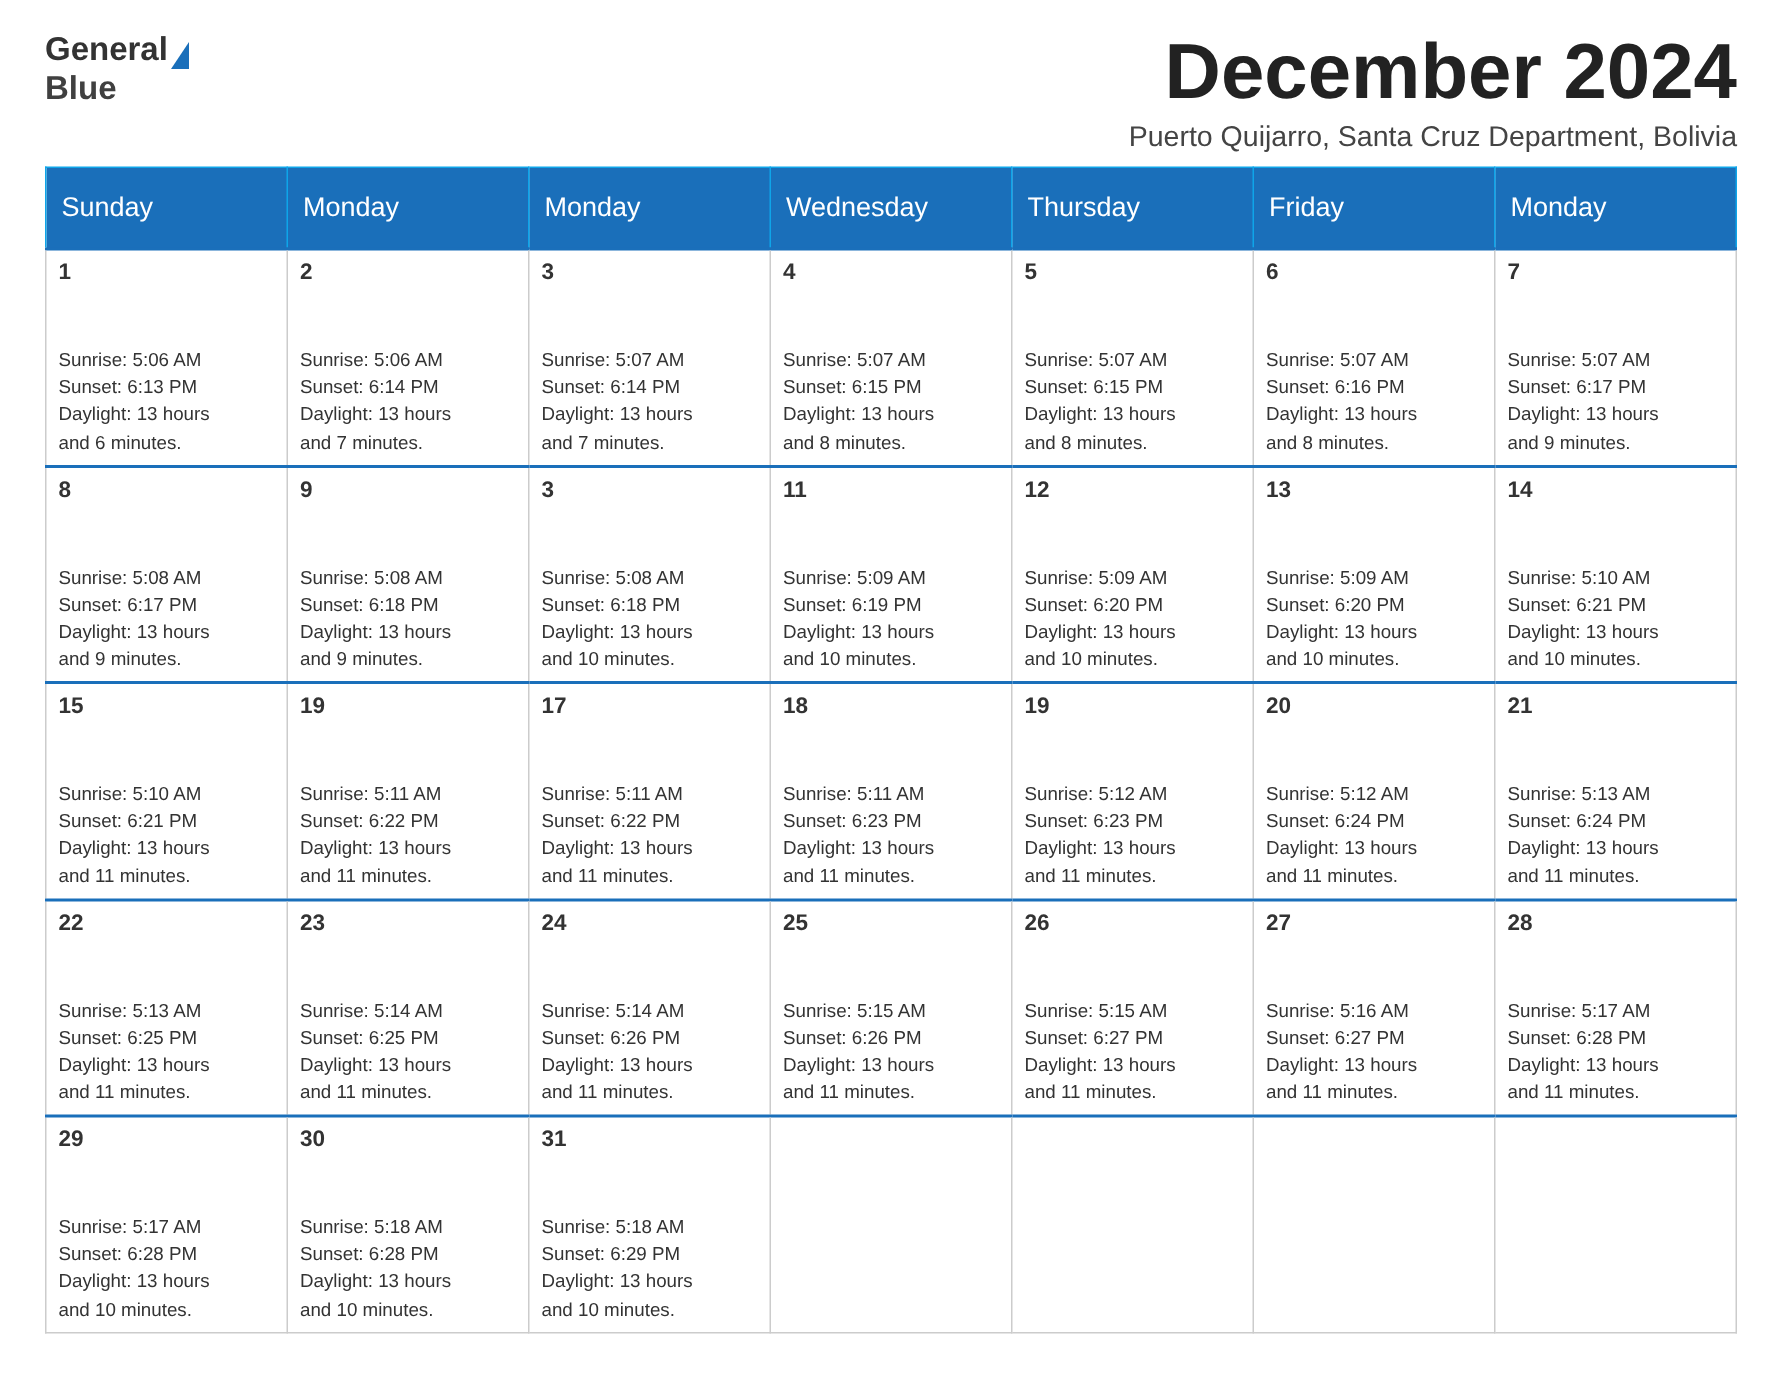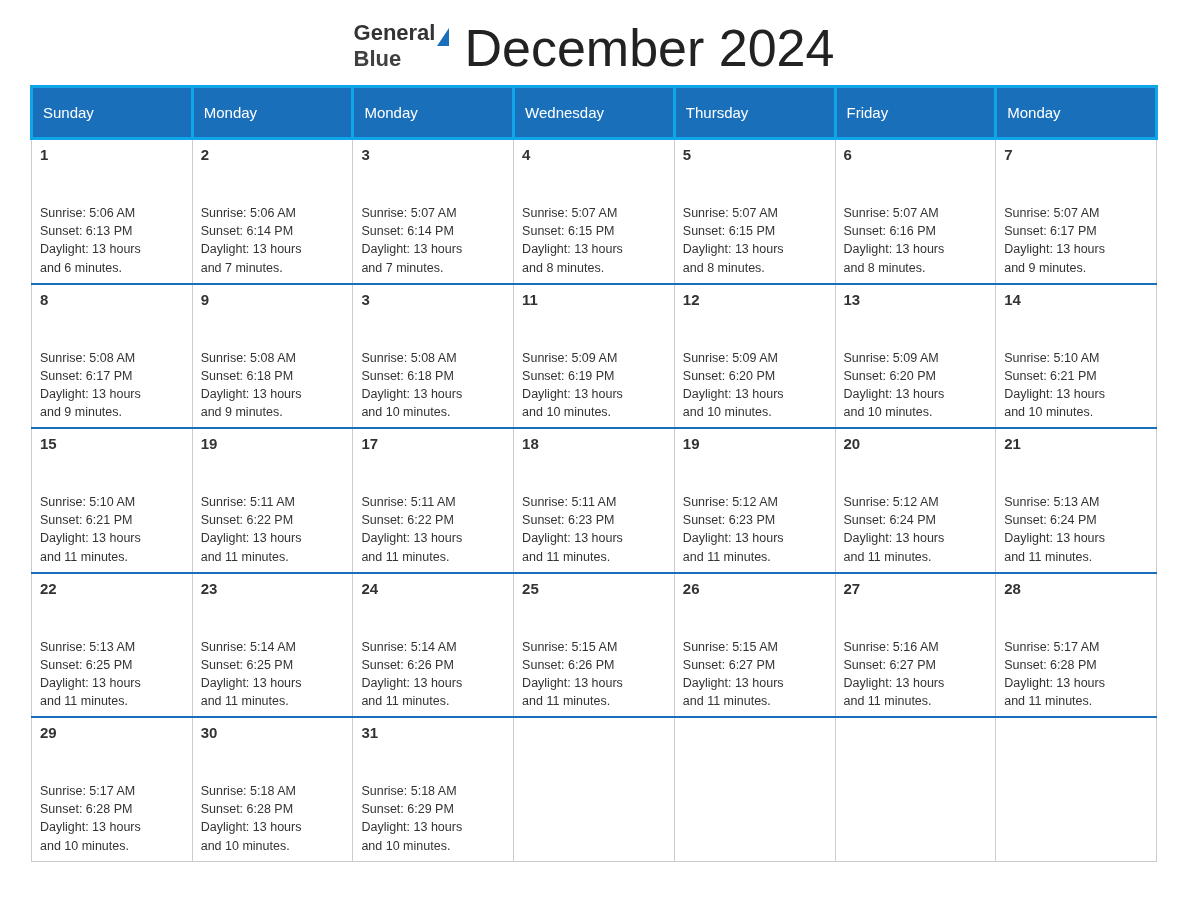--- a/index.html
+++ b/index.html
@@ -5,21 +5,21 @@
     * { box-sizing: border-box; margin: 0; padding: 0; }
     body {
       font-family: Arial, sans-serif;
       background: #fff;
       padding: 20px 30px;
       width: 1188px;
       min-height: 918px;
     }
     .header-area {
       display: flex;
-      justify-content: center;
+      justify-content: space-between;
       align-items: flex-start;
       gap: 15px;
     }
     .logo-text-general {
       font-size: 22px;
       font-weight: bold;
       color: #333;
     }
     .logo-text-blue {
       font-size: 22px;
@@ -41,42 +41,42 @@
     }
     .logo-line1 {
       display: flex;
       align-items: flex-end;
     }
     .title-area {
       text-align: right;
     }
     .month-title {
       font-size: 52px;
-      font-weight: normal;
+      font-weight: bold;
       color: #222;
       line-height: 1.1;
     }
     .subtitle {
       font-size: 19px;
       color: #444;
       margin-top: 4px;
     }
     .calendar-table {
       width: 100%;
       border-collapse: collapse;
       margin-top: 8px;
     }
     .calendar-table th {
       background-color: #1a6fba;
       color: #fff;
-      font-size: 15px;
+      font-size: 18px;
       font-weight: normal;
       padding: 16px 10px;
       text-align: left;
-      border: 3px solid #0ea5e9;
+      border: 1px solid #0ea5e9;
     }
     .calendar-table td {
       vertical-align: top;
       padding: 6px 8px;
       border: 1px solid #ccc;
       font-size: 13px;
       color: #333;
       width: 14.28%;
       min-height: 90px;
     }
@@ -108,20 +108,21 @@
 <div class="header-area">
   <div class="logo-block">
     <div class="logo-line1">
       <span class="logo-text-general">General</span>
       <div class="logo-triangle"></div>
     </div>
     <span class="logo-text-blue">Blue</span>
   </div>
   <div class="title-area">
     <div class="month-title">December 2024</div>
+    <div class="subtitle">Puerto Quijarro, Santa Cruz Department, Bolivia</div>
   </div>
 </div>
 
 <table class="calendar-table">
   <thead>
     <tr>
       <th>Sunday</th>
       <th>Monday</th>
       <th>Monday</th>
       <th>Wednesday</th>

